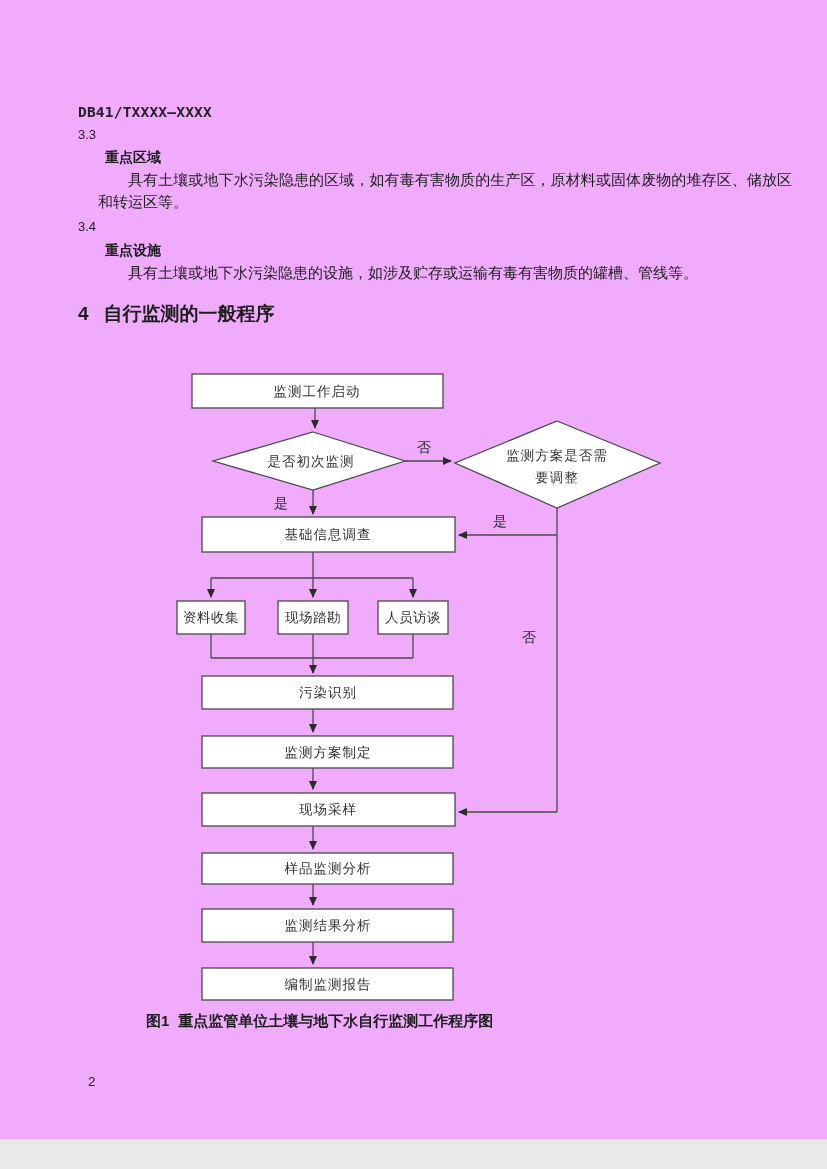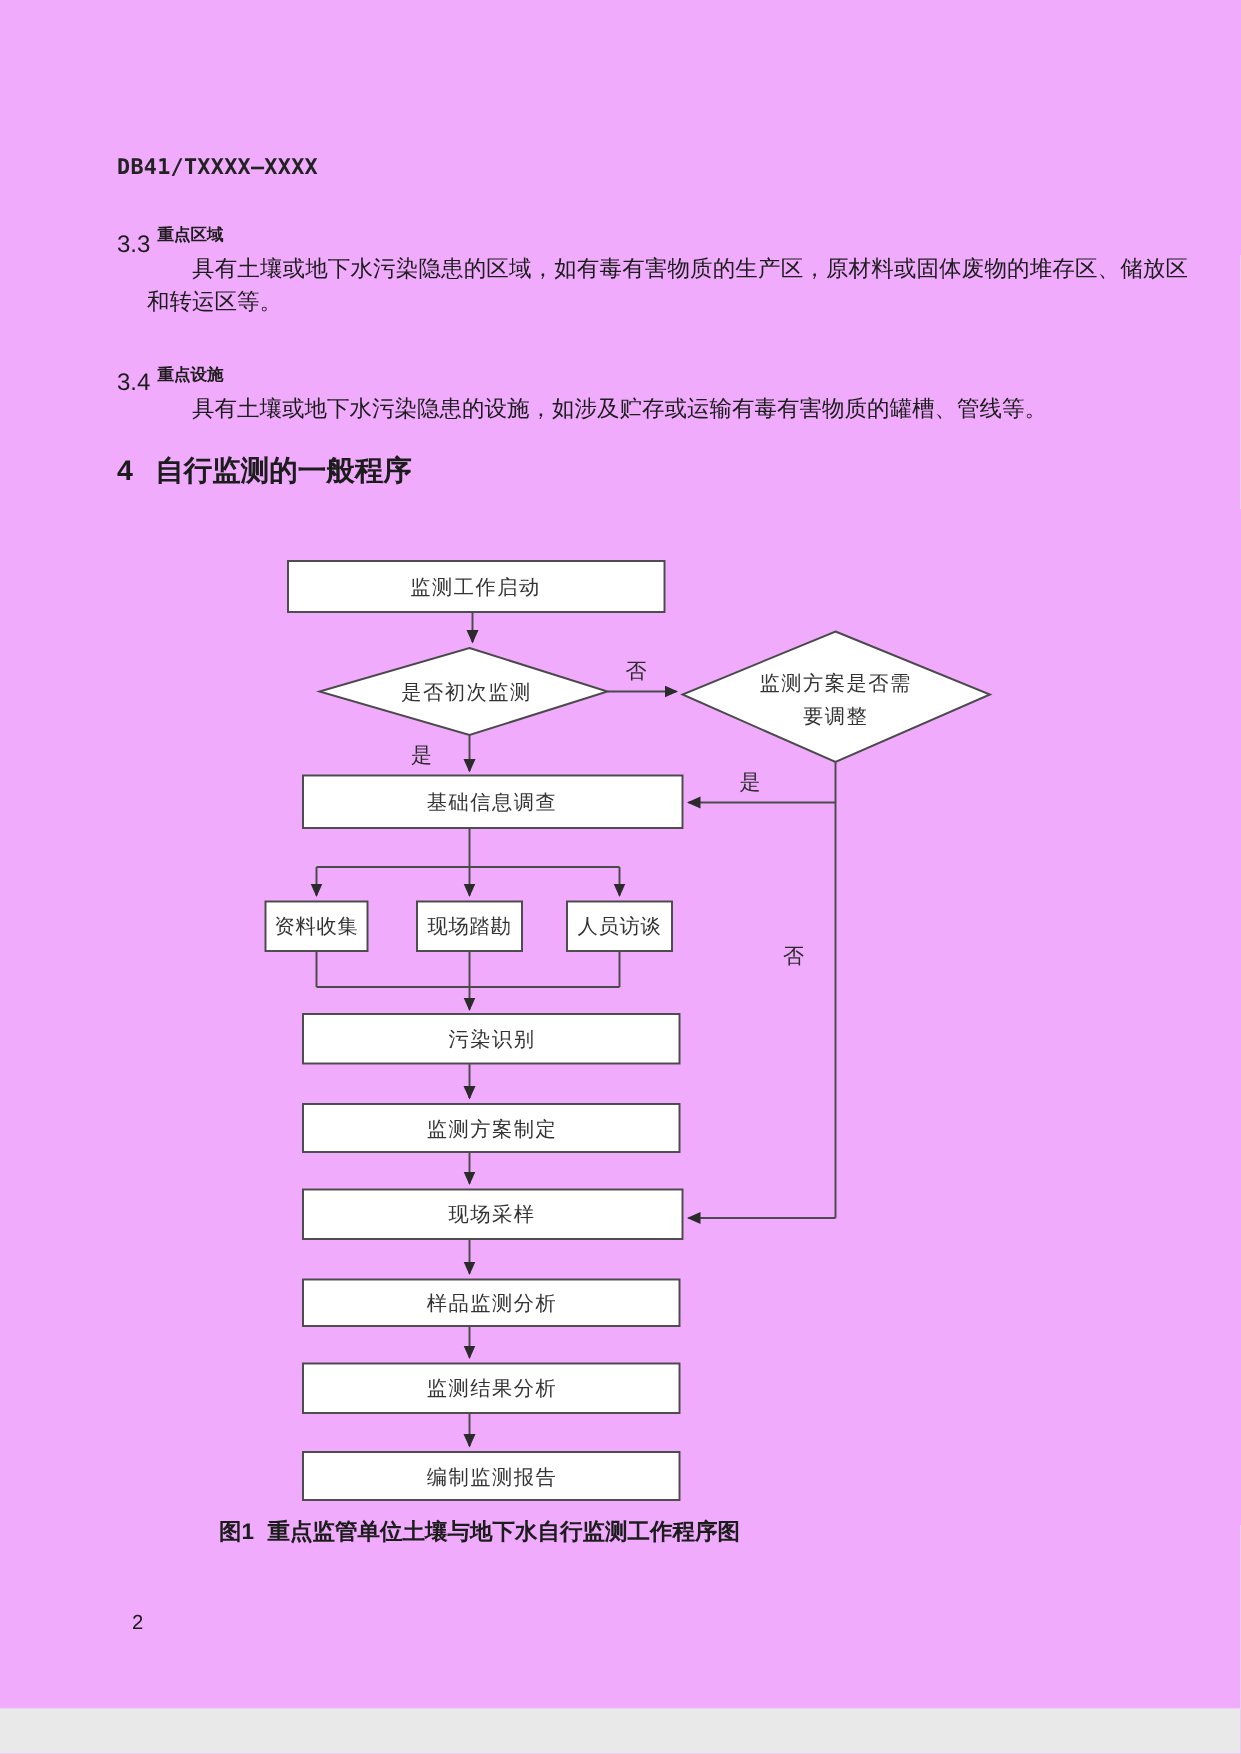--- a/index.html
+++ b/index.html
@@ -6,22 +6,22 @@
   .page {
     position:relative; width:827px; height:1139px; margin:0 auto;
     background:#f0abfc; color:#1c1c1c;
     font-family:"Liberation Sans", sans-serif; overflow:hidden;
   }
   .abs { position:absolute; }
   .std-no {
     left:78px; top:104px; font-family:"DejaVu Sans Mono", monospace;
     font-size:14.5px; letter-spacing:0.2px; font-weight:bold; color:#222;
   }
-  .secnum { left:78px; font-size:16px;margin-top:28px; }
-  .term   { left:105px; font-size:11px; font-weight:bold; }
+  .secnum { left:78px; font-size:13px; }
+  .term   { left:105px; font-size:14px; font-weight:bold; }
   .body-p { left:78px; width:694px; font-size:15px; line-height:21.5px; margin:0; text-align:justify; }
   .indent { text-indent:2em;margin-left:20px; }
   .chapter { left:78px; top:301px; font-size:19px; font-weight:bold; }
   .chapter .num { display:inline-block; margin-right:15px; }
   .caption { left:146px; top:1012px; font-size:15px; font-weight:bold;text-align:center; }
   .caption .lbl { margin-right:9px; }
   .pagenum { left:88px; top:1074px; font-size:13.5px; }
   svg.flowchart { left:0; top:360px; }
   svg .node { fill:#ffffff; stroke:#4a4a4a; stroke-width:1.3; }
   svg .edge { stroke:#4a4a4a; stroke-width:1.3; fill:none; }

